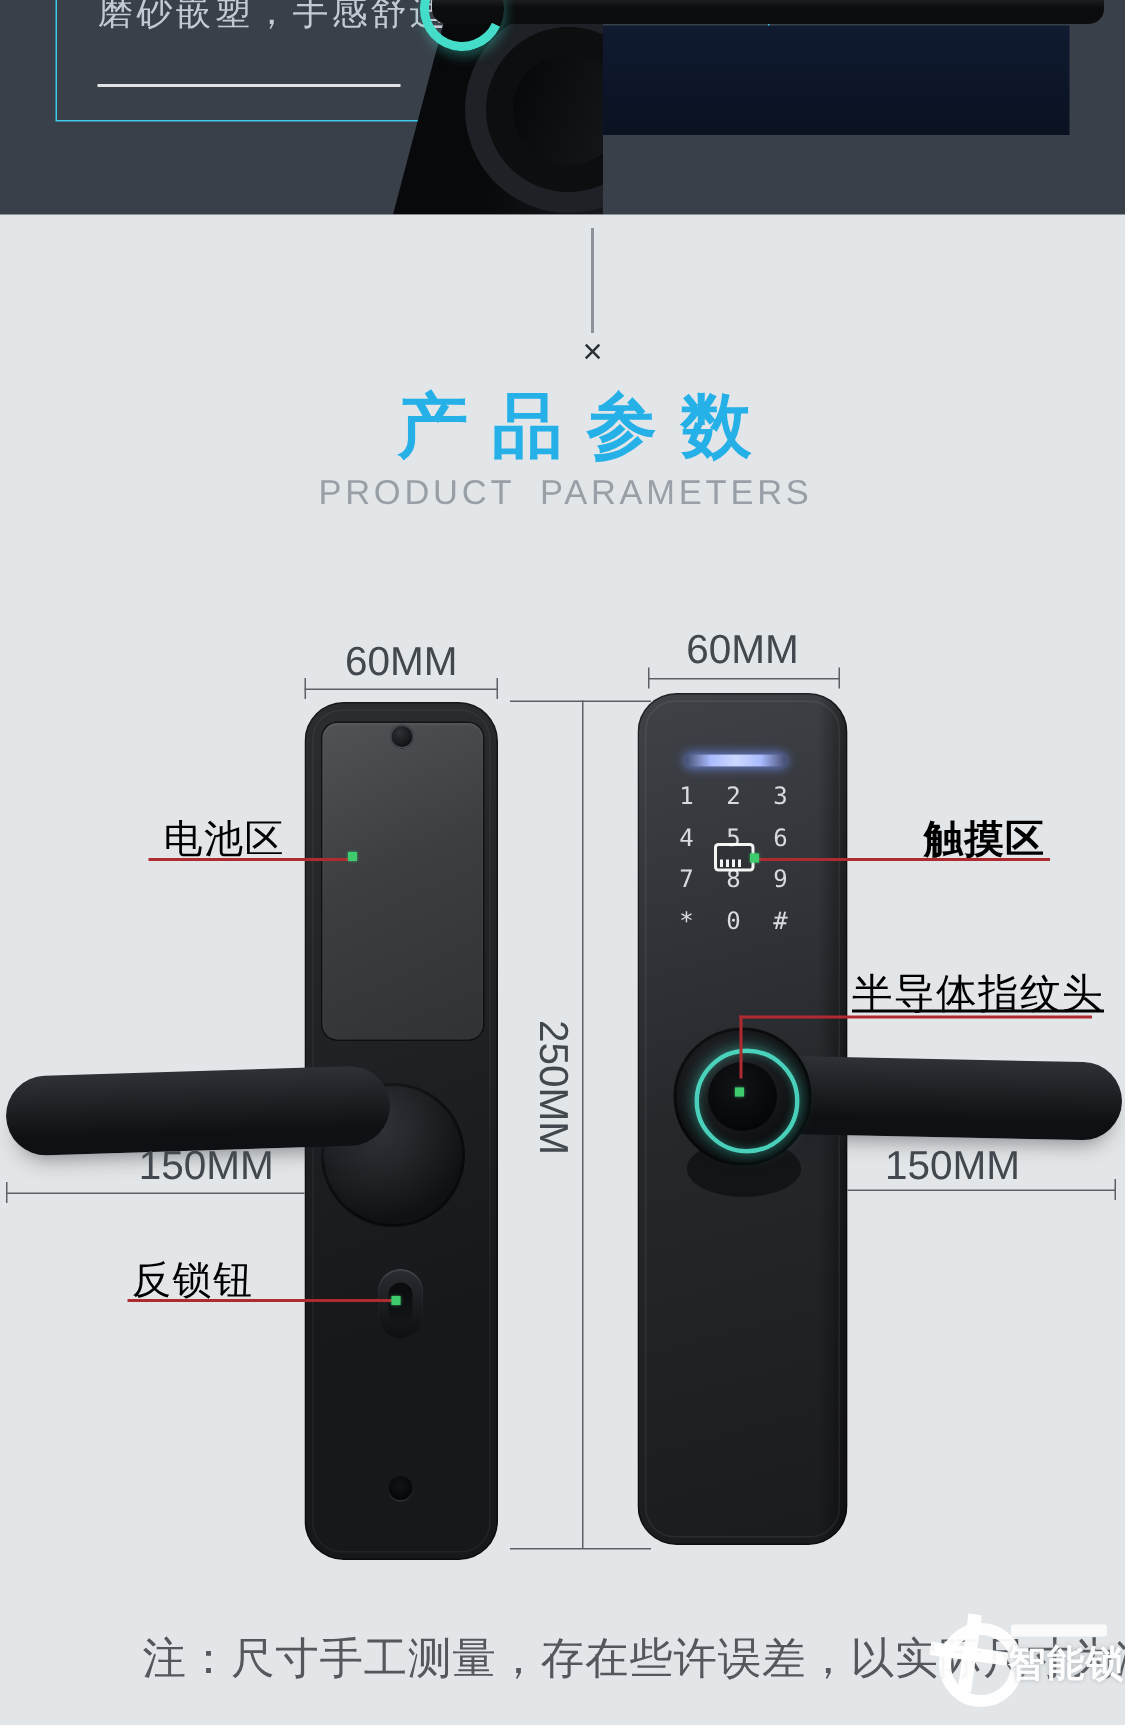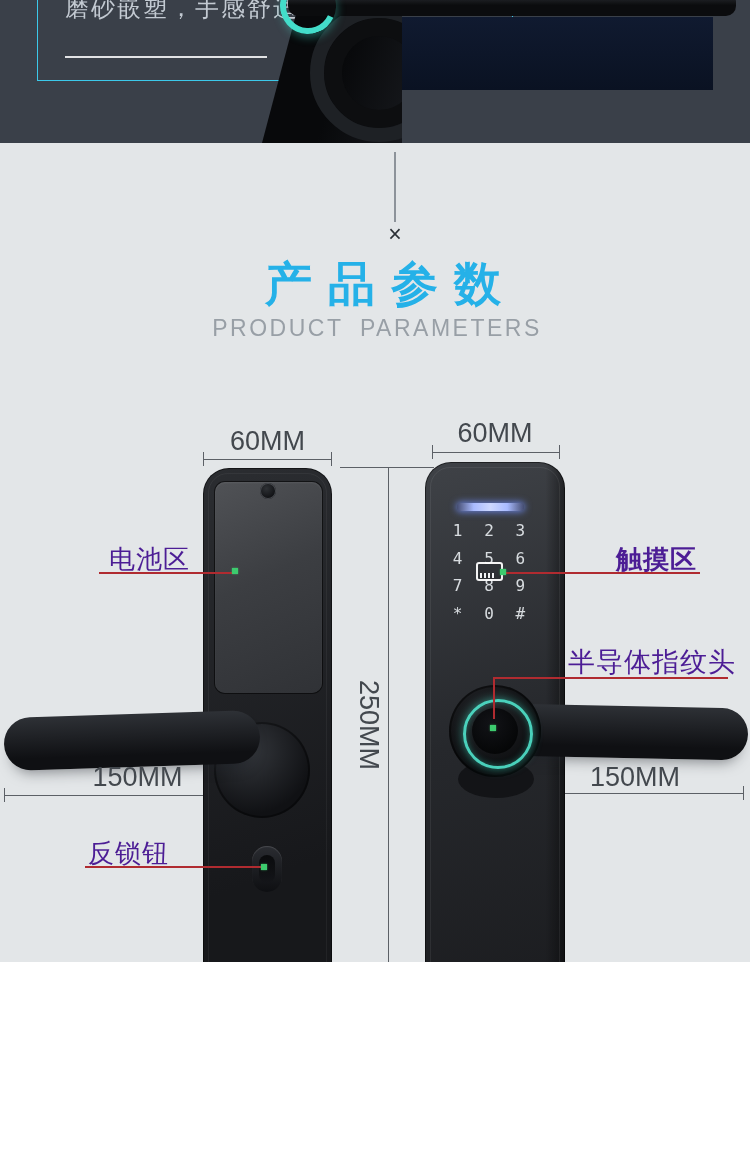--- a/index.html
+++ b/index.html
@@ -1,17 +1,17 @@
 <!DOCTYPE html>
 <html><head>
 <meta charset="utf-8">
 <style>
   html,body{margin:0;padding:0;}
   body{font-family:"Liberation Sans",sans-serif;}
-  #stage{position:relative;width:750px;height:962px;background:#e3e6e8;overflow:hidden;}
+  #stage{position:relative;width:750px;height:1150px;background:#e3e6e8;overflow:hidden;}
 
   
   .hero{position:absolute;left:0;top:0;width:750px;height:143px;background:#3a4049;overflow:hidden;}
   .hero-frame{position:absolute;left:37px;top:-16px;width:474px;height:95px;border:1px solid #3cc9ea;}
   .hero-headline{position:absolute;left:65px;top:-8px;font-size:24px;letter-spacing:2px;color:#c3cad2;white-space:nowrap;}
   .hero-underline{position:absolute;left:65px;top:56px;width:202px;height:2px;background:rgba(255,255,255,.85);}
   .hero-screen{position:absolute;left:402px;top:17px;width:311px;height:73px;background:linear-gradient(180deg,#101a30,#0a1222);}
   .hero-lock{position:absolute;left:262px;top:0;width:140px;height:143px;background:linear-gradient(110deg,#08090b 55%,#16181c);clip-path:polygon(27% 0%,100% 0%,100% 100%,0% 100%);filter:drop-shadow(-1px 0 0 rgba(205,215,225,.35));}
   .hero-lock-ring{position:absolute;left:48px;top:4px;width:110px;height:110px;border-radius:50%;border:14px solid #1e2125;box-shadow:inset 0 0 0 18px #0d0e10;}
   .hero-bar{position:absolute;left:288px;top:-8px;width:448px;height:24px;border-radius:10px;background:linear-gradient(180deg,#34383e,#0b0c0e 55%);}
@@ -46,21 +46,21 @@
   .hub{position:absolute;border-radius:50%;}
   .hub-left{left:214px;top:722px;width:96px;height:96px;background:radial-gradient(circle at 38% 30%,#33363b,#101114 70%);box-shadow:inset 0 0 0 2px rgba(0,0,0,.4);}
   .collar-right{position:absolute;left:458px;top:760px;width:76px;height:38px;border-radius:50%;background:#131417;}
   .hub-right{left:449px;top:685px;width:92px;height:92px;background:radial-gradient(circle at 40% 32%,#26282c,#0c0d0f 68%);box-shadow:inset 0 0 0 2px rgba(0,0,0,.45);}
   .fp-ring{position:absolute;left:463px;top:699px;width:64px;height:64px;border-radius:50%;border:3px solid rgba(80,230,205,.9);box-shadow:0 0 10px rgba(64,224,198,.55),inset 0 0 6px rgba(64,224,198,.4);}
   .fp-core{position:absolute;left:472px;top:708px;width:46px;height:46px;border-radius:50%;background:radial-gradient(circle at 42% 35%,#121317,#050607 75%);}
 
   
   .dimline{position:absolute;background:#5c6066;}
   .dim-text{position:absolute;font-size:27px;color:#43484e;text-align:center;white-space:nowrap;}
-  .zh-label{position:absolute;font-size:26px;color:#4c1d95;letter-spacing:1px;white-space:nowrap;text-align:right;}
+  .zh-label{position:absolute;font-size:26px;color:#000000;letter-spacing:1px;white-space:nowrap;text-align:right;}
   .red-line{position:absolute;background:#b02b30;}
   .g-dot{position:absolute;width:6px;height:6px;background:#3dcb6e;box-shadow:0 0 2px rgba(61,203,110,.8);}
   .rot90{transform:rotate(90deg);}
 
   
   .note{position:absolute;left:95px;top:1086px;font-size:29px;color:#54575b;letter-spacing:.5px;white-space:nowrap;}
   .wm{position:absolute;left:612px;top:1074px;width:138px;height:60px;}
   .wm-ring{position:absolute;left:14px;top:8px;width:40px;height:40px;border-radius:50%;border:8px solid rgba(255,255,255,.95);}
   .wm-plus-v{position:absolute;left:30px;top:2px;width:9px;height:52px;background:rgba(255,255,255,.95);transform:rotate(8deg);}
   .wm-plus-h{position:absolute;left:8px;top:24px;width:52px;height:9px;background:rgba(255,255,255,.95);transform:rotate(8deg);}
@@ -146,21 +146,21 @@
   <div class="dimline" style="left:743px;top:786px;width:1px;height:14px;"></div>
 
   <div class="zh-label" style="left:109px;top:542px;">电池区</div>
   <div class="red-line" style="left:99px;top:572px;width:133px;height:2px;"></div>
   <div class="g-dot" style="left:232px;top:568px;"></div>
 
   <div class="zh-label" style="left:616px;top:542px;font-weight:bold;">触摸区</div>
   <div class="red-line" style="left:506px;top:572px;width:194px;height:2px;"></div>
   <div class="g-dot" style="left:500px;top:569px;"></div>
 
-  <div class="zh-label" style="left:568px;top:644px;font-size:27px;">半导体指纹头</div>
+  <div class="zh-label" style="left:568px;top:644px;font-size:27px;text-decoration:underline;">半导体指纹头</div>
   <div class="red-line" style="left:493px;top:677px;width:235px;height:2px;"></div>
   <div class="red-line" style="left:493px;top:677px;width:2px;height:42px;"></div>
   <div class="g-dot" style="left:490px;top:725px;"></div>
 
   <div class="zh-label" style="left:88px;top:836px;">反锁钮</div>
   <div class="red-line" style="left:85px;top:866px;width:177px;height:2px;"></div>
   <div class="g-dot" style="left:261px;top:864px;"></div>
 
   <div class="note">注：尺寸手工测量，存在些许误差，以实际尺寸为准</div>
   <div class="wm">

